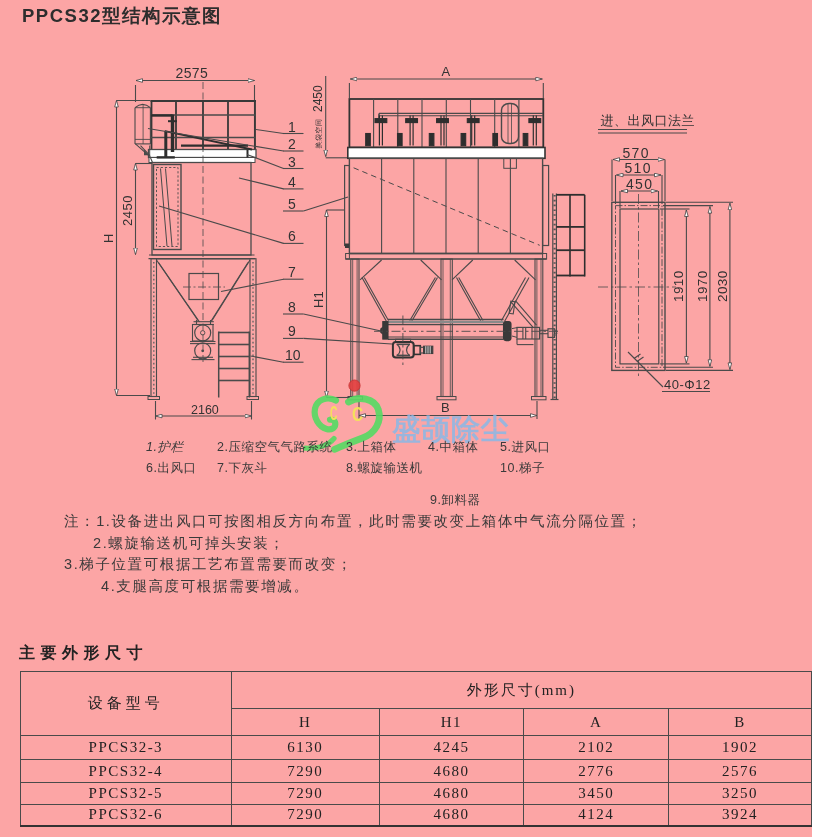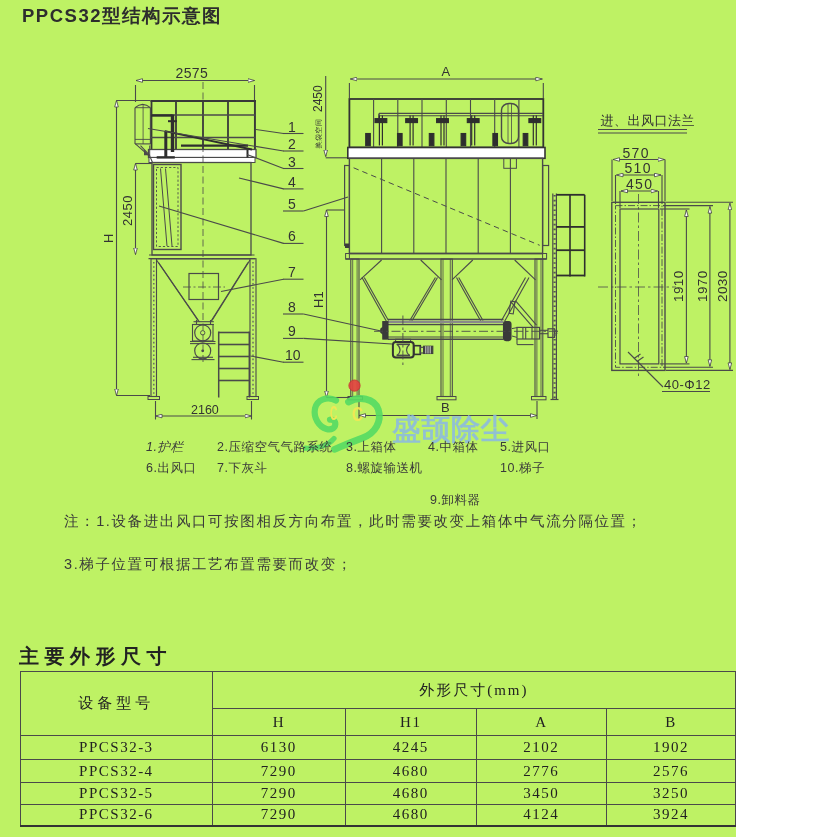--- a/index.html
+++ b/index.html
@@ -1,21 +1,21 @@
 <!DOCTYPE html>
 <html><head>
 <meta charset="utf-8">
 <style>
 html,body{margin:0;padding:0;background:#fff;}
-#page{position:relative;width:736px;height:837px;background:#bef264;overflow:hidden;font-family:"Liberation Sans",sans-serif;}
+#page{position:relative;width:812px;height:837px;background:#fca5a5;overflow:hidden;font-family:"Liberation Sans",sans-serif;}
 .abs{position:absolute;}
 #title{left:22px;top:3px;font-size:18.5px;font-weight:bold;color:#2d2d2d;letter-spacing:1.5px;}
 .leg{font-size:12.5px;color:#3a3a3a;letter-spacing:0.5px;white-space:nowrap;}
 #notes{left:64px;top:511px;font-size:14.5px;color:#3a3a3a;letter-spacing:1.6px;line-height:21.6px;white-space:nowrap;}
-#h2{left:19px;top:643px;font-size:20px;font-weight:bold;color:#222;letter-spacing:5.5px;}
+#h2{left:19px;top:643px;font-size:16px;font-weight:bold;color:#222;letter-spacing:5.5px;}
 #tblwrap{left:20px;top:671px;}
 table{border-collapse:collapse;table-layout:fixed;font-family:"Liberation Serif",serif;color:#222;border-bottom:2.5px solid #333;}
 td{border:1px solid #4a4a4a;text-align:center;padding:0;font-size:15px;letter-spacing:1.5px;}
 </style>
 </head>
 <body>
 <div id="page">
 
 <div id="title" class="abs">PPCS32型结构示意图</div>
 
@@ -526,23 +526,23 @@
 <div class="abs leg" style="left:428px;top:439px;">4.中箱体</div>
 <div class="abs leg" style="left:500px;top:439px;">5.进风口</div>
 
 <div class="abs leg" style="left:146px;top:460px;">6.出风口</div>
 <div class="abs leg" style="left:217px;top:460px;">7.下灰斗</div>
 <div class="abs leg" style="left:346px;top:460px;">8.螺旋输送机</div>
 <div class="abs leg" style="left:430px;top:460px;margin-top:32px;">9.卸料器</div>
 <div class="abs leg" style="left:500px;top:460px;text-align:center;">10.梯子</div>
 
 <div id="notes" class="abs">注：1.设备进出风口可按图相反方向布置，此时需要改变上箱体中气流分隔位置；<br>
-<br>
+<span style="margin-left:29px;">2.螺旋输送机可掉头安装；</span><br>
 <span style="">3.梯子位置可根据工艺布置需要而改变；</span><br>
-</div>
+<span style="margin-left:37px;">4.支腿高度可根据需要增减。</span></div>
 
 <div id="h2" class="abs">主要外形尺寸</div>
 
 <div id="tblwrap" class="abs">
 <table>
 <colgroup>
           <col style="width:211px">
           <col style="width:148px">
           <col style="width:145px">
           <col style="width:145px">

